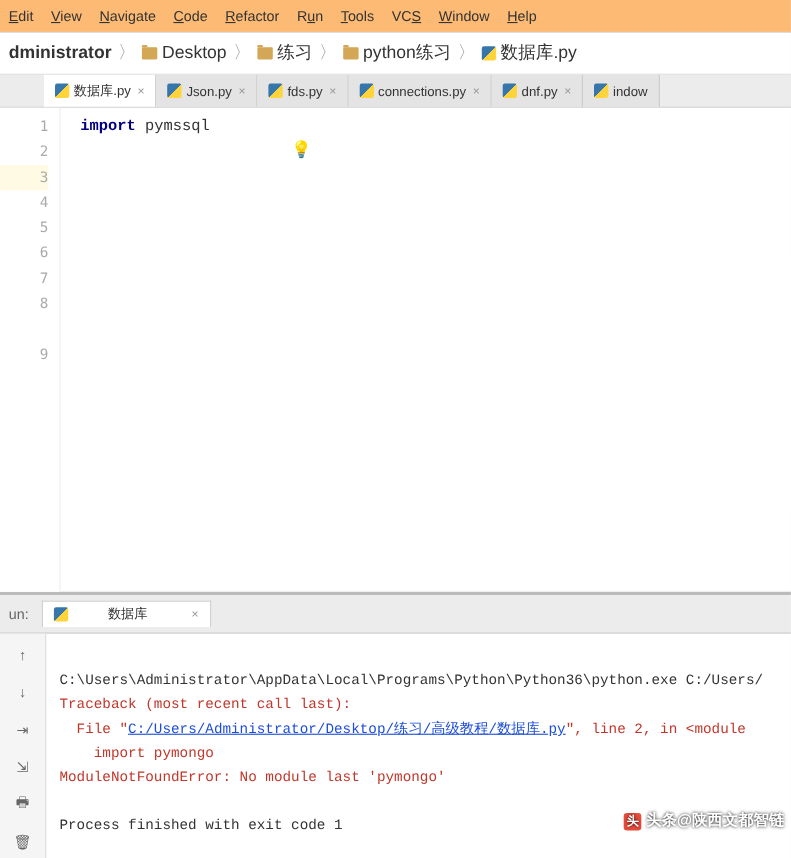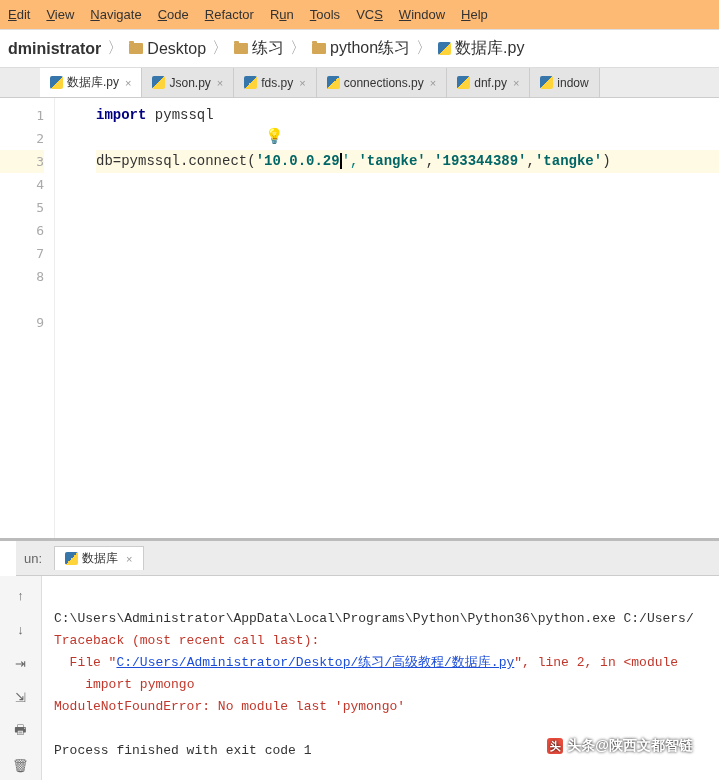--- a/index.html
+++ b/index.html
@@ -14,38 +14,38 @@
 .folder-icon::before { content: ''; position: absolute; top: -2px; left: 0; width: 5px; height: 2px; background: #d4a757; border-radius: 1px 1px 0 0; }
 .py-icon { width: 13px; height: 13px; display: inline-block; margin-right: 4px; background: linear-gradient(135deg, #3776ab 50%, #ffd43b 50%); border-radius: 2px; }
 .tabs { background: #ececec; display: flex; border-bottom: 1px solid #ccc; padding-left: 40px; }
 .tab { padding: 6px 10px; background: #e4e4e4; border-right: 1px solid #ccc; display: flex; align-items: center; font-size: 12px; cursor: pointer; }
 .tab.active { background: #fff; }
 .tab-close { margin-left: 6px; color: #999; font-size: 11px; }
 .editor-area { display: flex; background: #fff; height: 440px; }
 .gutter { width: 55px; background: #fff; color: #aaa; text-align: right; padding: 6px 10px 6px 0; font-family: "Consolas", monospace; font-size: 13px; line-height: 23px; border-right: 1px solid #eee; }
 .gutter div.hl { background: #fffae3; }
 .code { flex: 1; padding: 6px 0 6px 18px; font-family: "Consolas", "Courier New", monospace; font-size: 14px; line-height: 23px; position: relative; }
-.code-line { white-space: pre; margin-left: 23px; }
+.code-line { white-space: pre; }
 .code-line.hl { background: #fffae3; }
 .kw-blue { color: #000080; font-weight: bold; }
 .str { color: #008080; }
 .str-dark { color: #006666; font-weight: bold; }
 .caret { border-left: 2px solid #000; display: inline-block; height: 16px; vertical-align: middle; }
 .bulb { position: absolute; top: 28px; left: 210px; color: #f2a100; font-size: 15px; }
 .run-panel { border-top: 3px solid #bbb; background: #fff; }
-.run-header { background: #ececec; padding: 5px 8px; display: flex; align-items: center; border-bottom: 1px solid #ccc; margin-left: 16px; }
+.run-header { background: #ececec; padding: 5px 8px; display: flex; align-items: center; border-bottom: 1px solid #ccc; }
 .run-header-label { margin-right: 12px; color: #666; }
-.run-tab { background: #fff; padding: 3px 10px; border: 1px solid #ccc; border-bottom: none; display: flex; align-items: center; font-size: 12px; }
+.run-tab { background: #fff; padding: 3px 10px; border: 1px solid #ccc; border-bottom: none; display: flex; align-items: center; font-size: 12px; gap: 32px; }
 .run-body { display: flex; }
 .run-toolbar { width: 42px; background: #f5f5f5; display: flex; flex-direction: column; align-items: center; padding: 8px 0; gap: 12px; border-right: 1px solid #ddd; }
 .tool-btn { width: 22px; height: 22px; display: flex; align-items: center; justify-content: center; color: #666; cursor: pointer; }
 .console { flex: 1; padding: 10px 12px; font-family: "Consolas", "Courier New", monospace; font-size: 13px; line-height: 22px; white-space: pre-wrap; }
 .console .err { color: #c1372b; }
 .console .link { color: #1d4ed8; text-decoration: underline; }
-.watermark { position: fixed; bottom: 25px; right: 26px; font-size: 14px; color: #fff; text-shadow: 0 0 3px #000; font-weight: bold; }
+.watermark { position: fixed; bottom: 25px; right: 6px; font-size: 14px; color: #fff; text-shadow: 0 0 3px #000; font-weight: bold; }
 .tt-logo { display:inline-block; width:16px; height:16px; background:#e74c3c; color:#fff; border-radius:3px; text-align:center; line-height:16px; font-size:11px; margin-right:4px; }
 </style>
 </head>
 <body>
 
 <div class="menubar">
   <span><u>E</u>dit</span>
   <span><u>V</u>iew</span>
   <span><u>N</u>avigate</span>
   <span><u>C</u>ode</span>
@@ -125,21 +125,20 @@
     <div>6</div>
     <div>7</div>
     <div>8</div>
     <div>&nbsp;</div>
     <div>9</div>
   </div>
   <div class="code">
     <span class="bulb">💡</span>
     <div class="code-line"><span class="kw-blue">import</span><span> pymssql</span></div>
     <div class="code-line">&nbsp;</div>
-    <div class="code-line hl"><span>db=pymssql.connect(</span><span class="str-dark">'10.0.0.29</span><span class="caret"></span><span class="str">',</span><span class="str-dark">'tangke'</span><span>,</span><span class="str-dark">'193344389'</span><span>,</span><span class="str-dark">'tangke'</span><span>)</span></div>
     <div class="code-line">&nbsp;</div>
   </div>
 </div>
 
 <div class="run-panel">
   <div class="run-header">
     <span class="run-header-label">un:</span>
     <div class="run-tab">
         <span class="py-icon"></span>
         <span>数据库</span>

